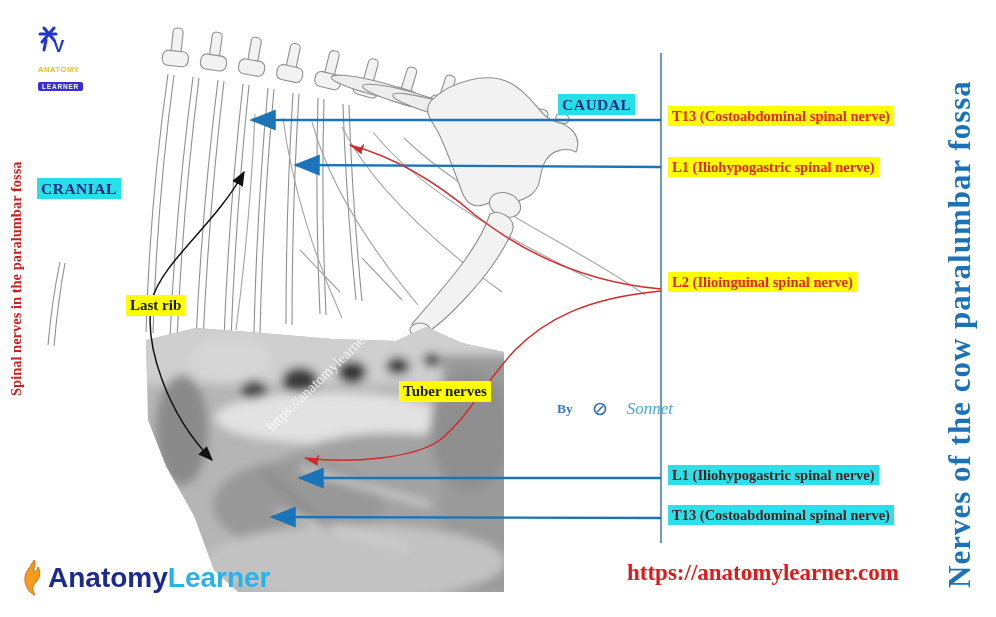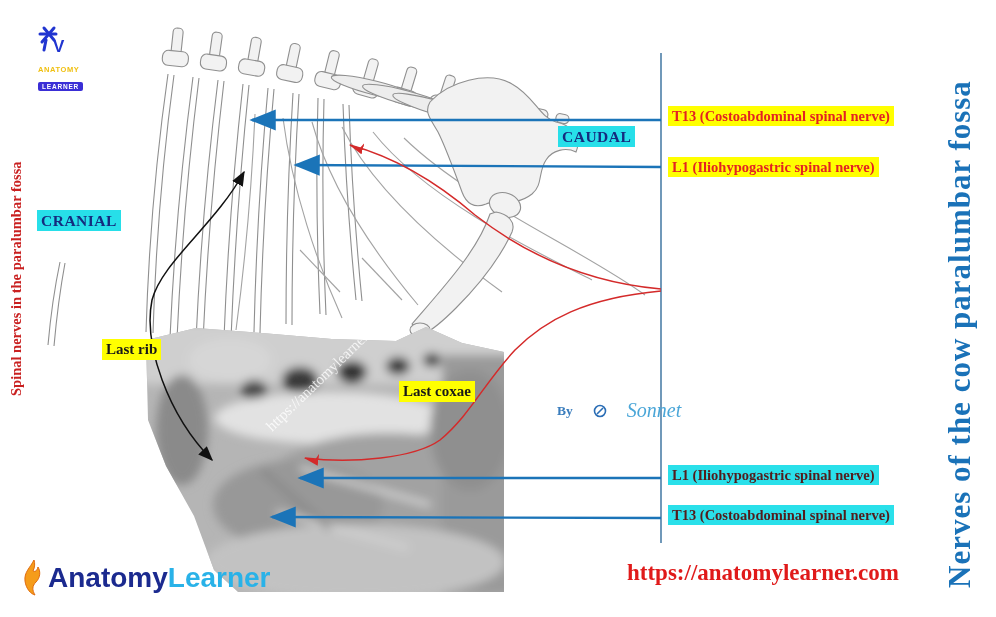--- a/index.html
+++ b/index.html
@@ -3,21 +3,21 @@
 <meta charset="utf-8">
 <style>
   html,body{margin:0;padding:0;background:#ffffff;}
   #canvas{position:relative;width:996px;height:617px;background:#ffffff;overflow:hidden;
           font-family:"Liberation Serif",serif;}
   #gfx{position:absolute;left:0;top:0;}
 
   .lbl{position:absolute;white-space:nowrap;line-height:1.25;padding:1px 4px;font-size:14.5px;font-weight:bold;}
   .hl-yellow-nerve{background:#ffff00;color:#e32222;}
   .hl-cyan-nerve{background:#2ae0ea;color:#531c1c;}
-  .hl-cyan-dir{background:#27dfe9;color:#152b7e;font-weight:bold;font-size:15.5px;letter-spacing:.5px;margin-top:32px;}
+  .hl-cyan-dir{background:#27dfe9;color:#152b7e;font-weight:bold;font-size:15.5px;letter-spacing:.5px;}
   .hl-yellow-anat{background:#ffff00;color:#181818;font-size:15px;}
 
   .v-title{position:absolute;writing-mode:vertical-rl;transform:rotate(180deg);
            text-align:left;font-weight:bold;}
   #title-right{left:942px;top:26px;height:562px;width:50px;font-size:31px;color:#1a72b8;letter-spacing:1px;}
   #title-left{left:8px;top:134px;height:262px;width:24px;font-size:14.5px;color:#c92020;}
 
   #top-logo{position:absolute;left:34px;top:24px;width:60px;text-align:left;}
   #top-logo .anat{display:block;font-family:"Liberation Sans",sans-serif;font-weight:bold;
                   font-size:7.5px;color:#f0c012;letter-spacing:.6px;margin:1px 0 1px 4px;}
@@ -26,21 +26,21 @@
                  padding:1px 4px;letter-spacing:.8px;margin-left:4px;}
 
   #bottom-logo{position:absolute;left:20px;top:558px;display:flex;align-items:center;
                font-family:"Liberation Sans",sans-serif;font-weight:bold;font-size:28px;}
   #bottom-logo .a{color:#1b2a8f;}
   #bottom-logo .l{color:#29b2e8;}
 
   #by-credit{position:absolute;left:557px;top:399px;display:flex;align-items:center;gap:20px;
              font-size:13.5px;color:#3a7dbd;}
   #by-credit .by{font-weight:bold;}
-  #by-credit .name{font-style:italic;color:#4aa6d8;font-size:20px;}
+  #by-credit .name{font-style:italic;color:#4aa6d8;font-size:17px;}
 
   #site-url{position:absolute;left:627px;top:560px;font-weight:bold;font-size:23px;color:#e01a1a;}
 </style>
 </head>
 <body>
 
 <div id="canvas">
 
   <svg id="gfx" width="996" height="617" viewBox="0 0 996 617">
     <defs>
@@ -158,26 +158,27 @@
   </svg>
 
   <div id="title-right" class="v-title">Nerves of the cow paralumbar fossa</div>
   <div id="title-left" class="v-title">Spinal nerves in the paralumbar fossa</div>
 
   <div class="lbl hl-cyan-dir" style="left:37px;top:178px;">CRANIAL</div>
   <div class="lbl hl-cyan-dir" style="left:558px;top:94px;">CAUDAL</div>
 
   <div class="lbl hl-yellow-nerve" style="left:668px;top:106px;">T13 (Costoabdominal spinal nerve)</div>
   <div class="lbl hl-yellow-nerve" style="left:668px;top:157px;">L1 (Iliohypogastric spinal nerve)</div>
+  <div class="lbl hl-yellow-nerve" style="left:668px;top:272px;">L2 (Ilioinguinal spinal nerve)</div>
 
   <div class="lbl hl-cyan-nerve" style="left:668px;top:465px;">L1 (Iliohypogastric spinal nerve)</div>
   <div class="lbl hl-cyan-nerve" style="left:668px;top:505px;">T13 (Costoabdominal spinal nerve)</div>
 
-  <div class="lbl hl-yellow-anat" style="left:102px;top:295px;margin-top:44px;">Last rib</div>
-  <div class="lbl hl-yellow-anat" style="left:399px;top:381px;">Last coxae</div>
+  <div class="lbl hl-yellow-anat" style="left:126px;top:295px;">Last rib</div>
+  <div class="lbl hl-yellow-anat" style="left:399px;top:381px;">Tuber nerves</div>
 
   <div id="top-logo">
     <svg width="40" height="36" viewBox="0 0 40 36">
       <g stroke="#2135d0" stroke-width="3" stroke-linecap="round" fill="none">
         <path d="M10,4 L20,16"></path>
         <path d="M20,4 L8,18"></path>
         <path d="M6,10 L22,10"></path>
         <path d="M12,16 L10,26"></path>
       </g>
       <text x="19" y="28" font-family="Liberation Sans, sans-serif" font-weight="bold" font-size="17" fill="#2135d0">V</text>

